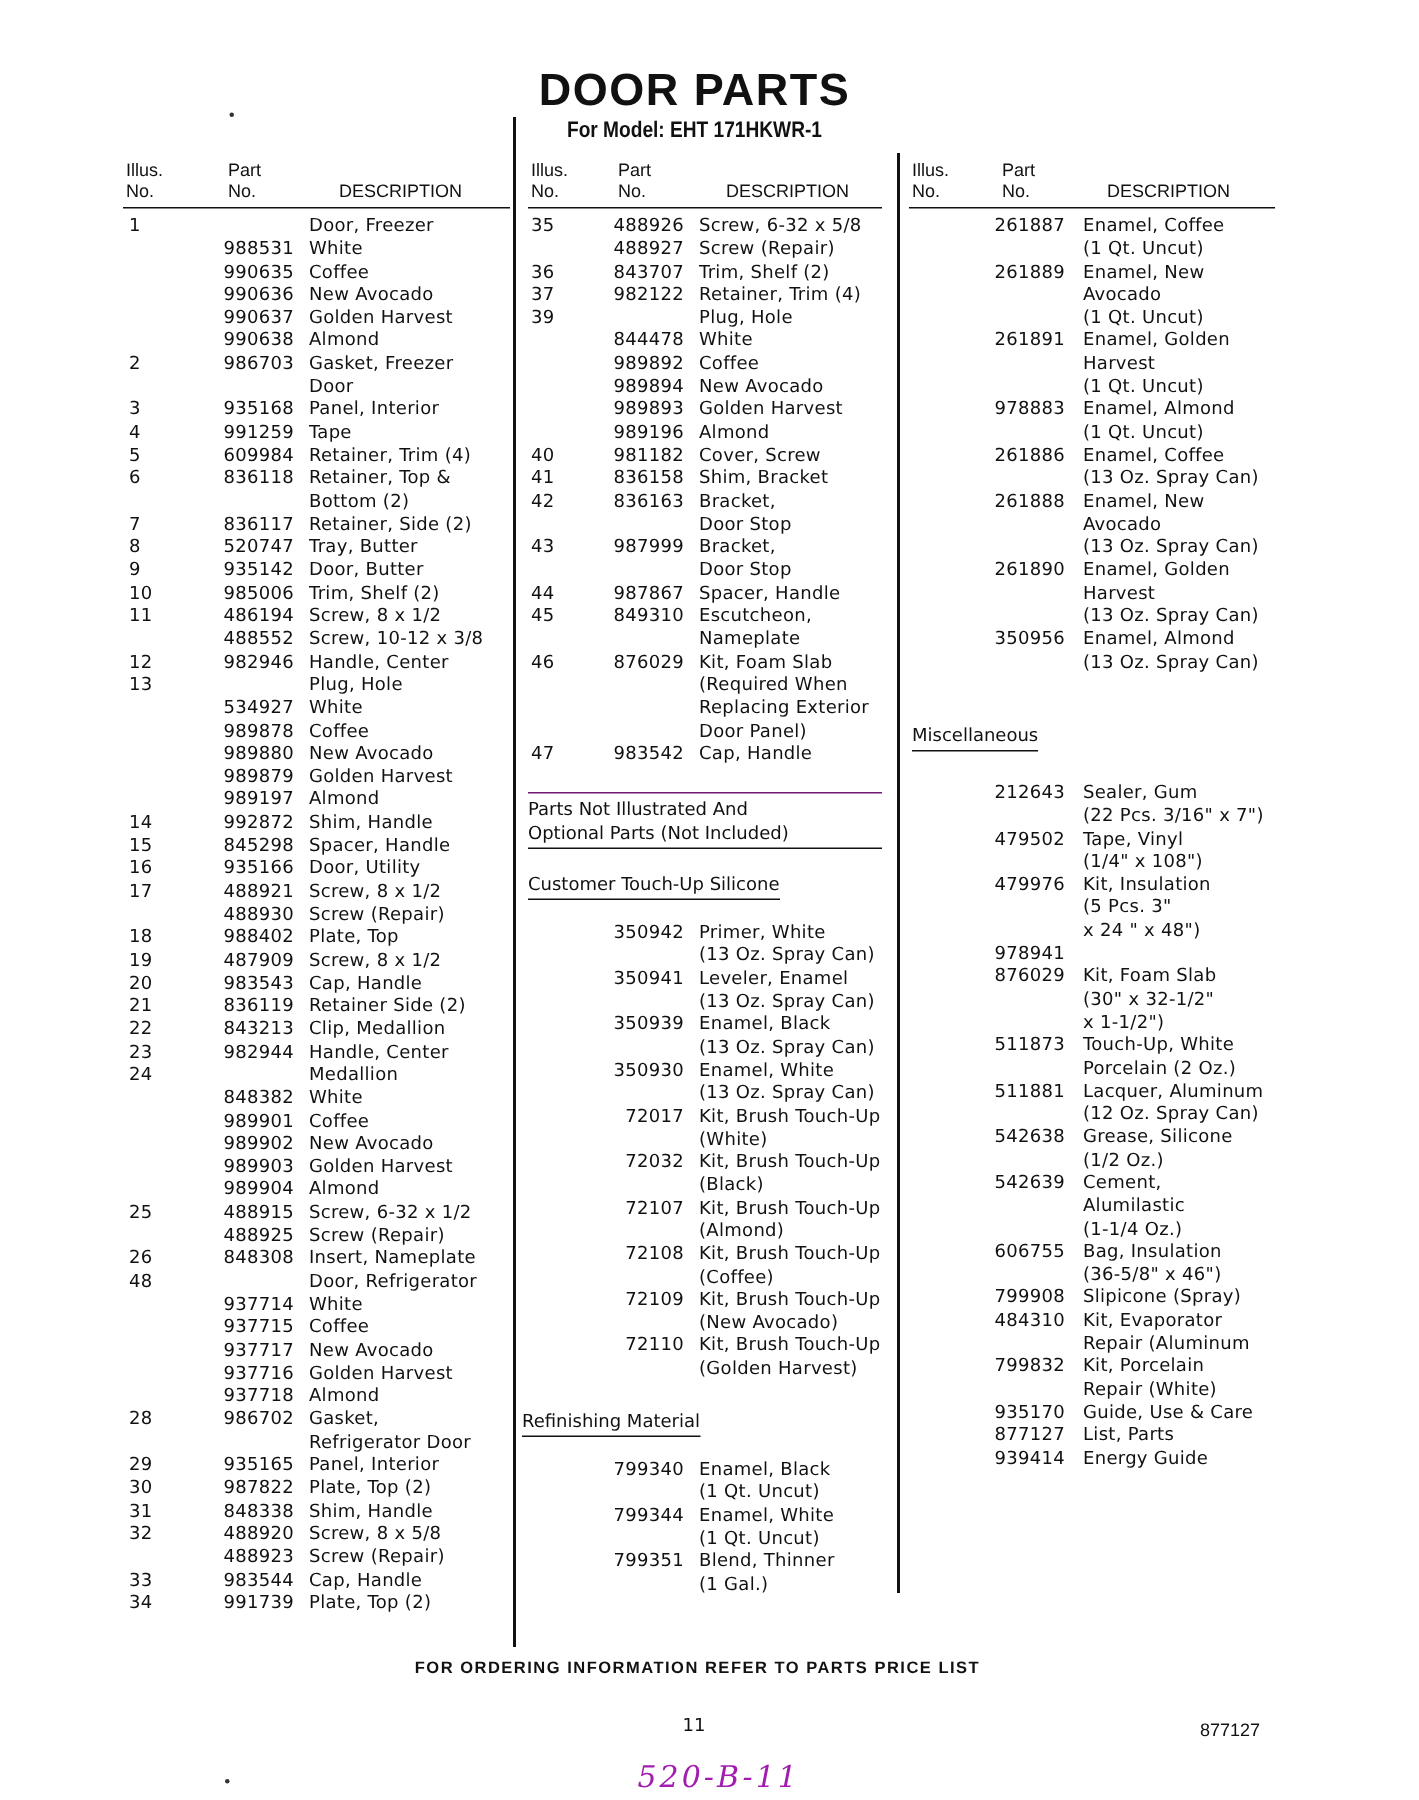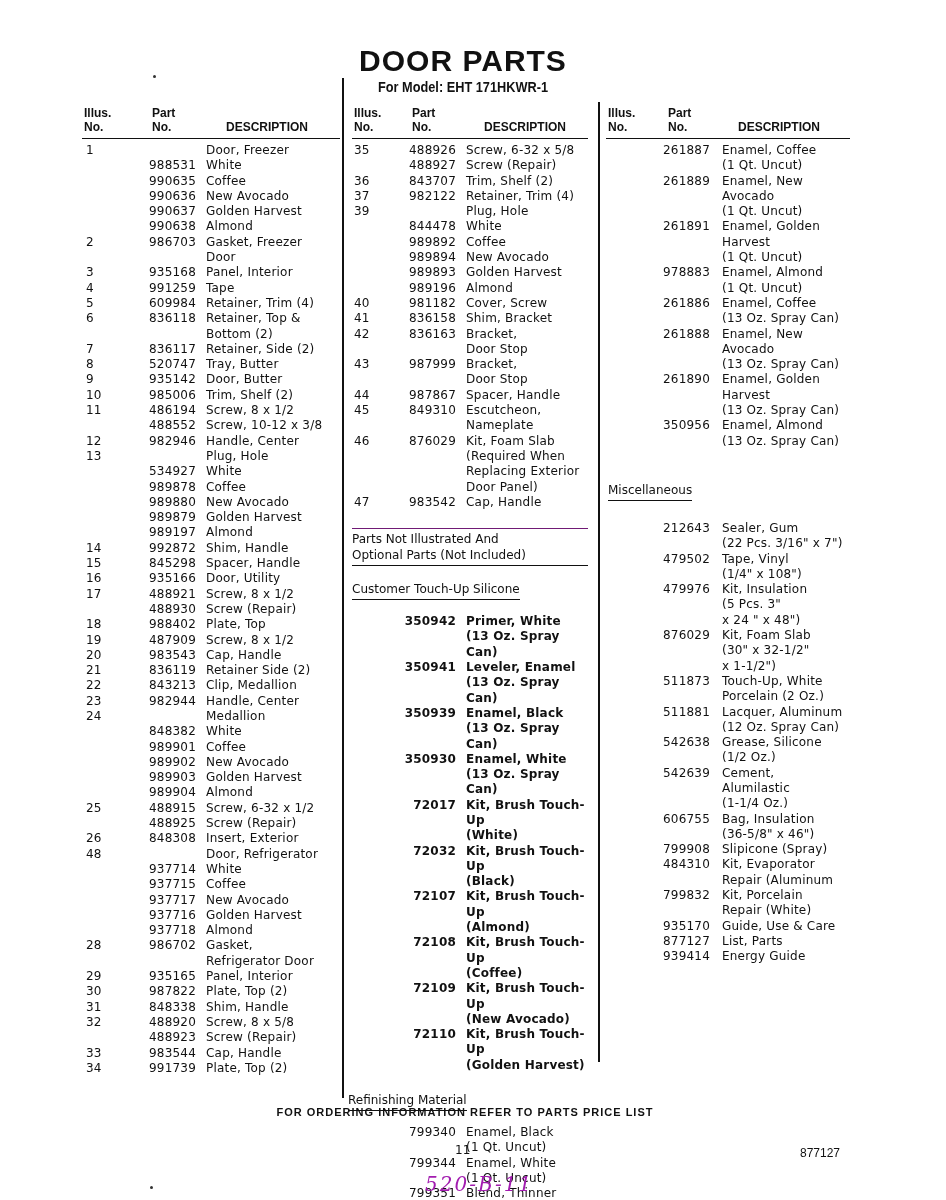--- a/index.html
+++ b/index.html
@@ -21,21 +21,21 @@
       position: absolute; top: 104px;
     }
     .col1 { left: 82px; width: 258px; }
     .col2 { left: 352px; width: 236px; }
     .col3 { left: 606px; width: 244px; }
     .vline { position: absolute; width: 2px; background: #111; }
     .vline1 { left: 342px; top: 78px; height: 1020px; }
     .vline2 { left: 598px; top: 102px; height: 960px; }
     .hdr {
       position: relative; height: 34px;
-      font-family: "Liberation Sans", sans-serif; font-weight: bold; font-size: 12px;
+      font-family: "Liberation Sans", sans-serif; font-weight: normal; font-size: 12px;
       border-bottom: 1.5px solid #111;
     }
     .hdr span { position: absolute; line-height: 14px; }
     .hdr .h-illus { left: 2px; top: 2px; }
     .hdr .h-no1 { left: 2px; top: 16px; }
     .hdr .h-part { top: 2px; }
     .hdr .h-no2 { top: 16px; }
     .hdr .h-desc { top: 16px; }
     .col1 .h-part, .col1 .h-no2 { left: 70px; }
     .col1 .h-desc { left: 144px; }
@@ -320,21 +320,21 @@
         <span class="desc">Screw, 6-32 x 1/2</span>
       </div>
       <div class="row">
         <span class="illus"></span>
         <span class="part">488925</span>
         <span class="desc">Screw (Repair)</span>
       </div>
       <div class="row">
         <span class="illus">26</span>
         <span class="part">848308</span>
-        <span class="desc">Insert, Exterior</span>
+        <span class="desc">Insert, Nameplate</span>
       </div>
       <div class="row">
         <span class="illus">48</span>
         <span class="part"></span>
         <span class="desc">Door, Refrigerator</span>
       </div>
       <div class="row">
         <span class="illus"></span>
         <span class="part">937714</span>
         <span class="desc">White</span>
@@ -507,21 +507,21 @@
         <span class="illus">47</span>
         <span class="part">983542</span>
         <span class="desc">Cap, Handle</span>
       </div>
     </div>
   <div class="note-block" style="white-space:pre-line;">Parts Not Illustrated And
 Optional Parts (Not Included)</div>
   <div style="margin-top:12px;">
     <span class="section-label">Customer Touch-Up Silicone</span>
   </div>
-  <div class="rows" style="margin-top:14px;font-weight:bold;">
+  <div class="rows" style="margin-top:14px;">
       <div class="row">
         <span class="illus"></span>
         <span class="part">350942</span>
         <span class="desc">Primer, White
 (13 Oz. Spray Can)</span>
       </div>
       <div class="row">
         <span class="illus"></span>
         <span class="part">350941</span>
         <span class="desc">Leveler, Enamel
@@ -681,20 +681,21 @@
       </div>
       <div class="row">
         <span class="illus"></span>
         <span class="part">479976</span>
         <span class="desc">Kit, Insulation
 (5 Pcs. 3"
 x 24 " x 48")</span>
       </div>
       <div class="row">
         <span class="illus"></span>
+        <span class="part">978941</span>
       </div>
       <div class="row">
         <span class="illus"></span>
         <span class="part">876029</span>
         <span class="desc">Kit, Foam Slab
 (30" x 32-1/2"
 x 1-1/2")</span>
       </div>
       <div class="row">
         <span class="illus"></span>

